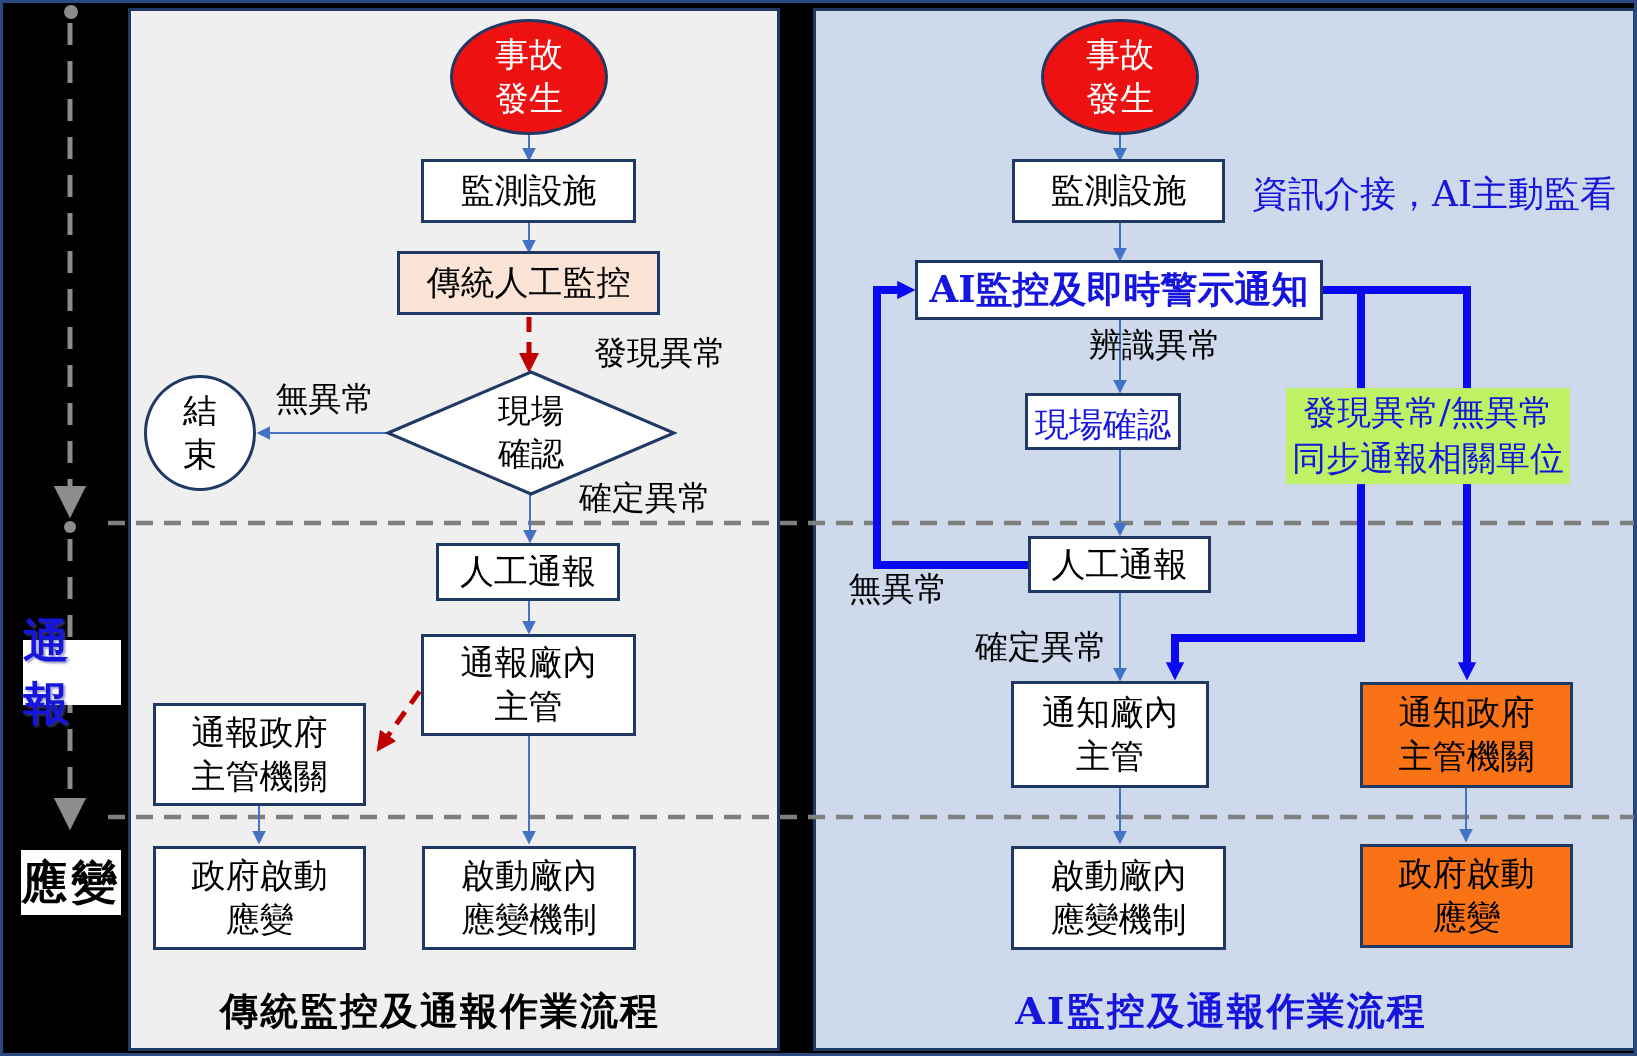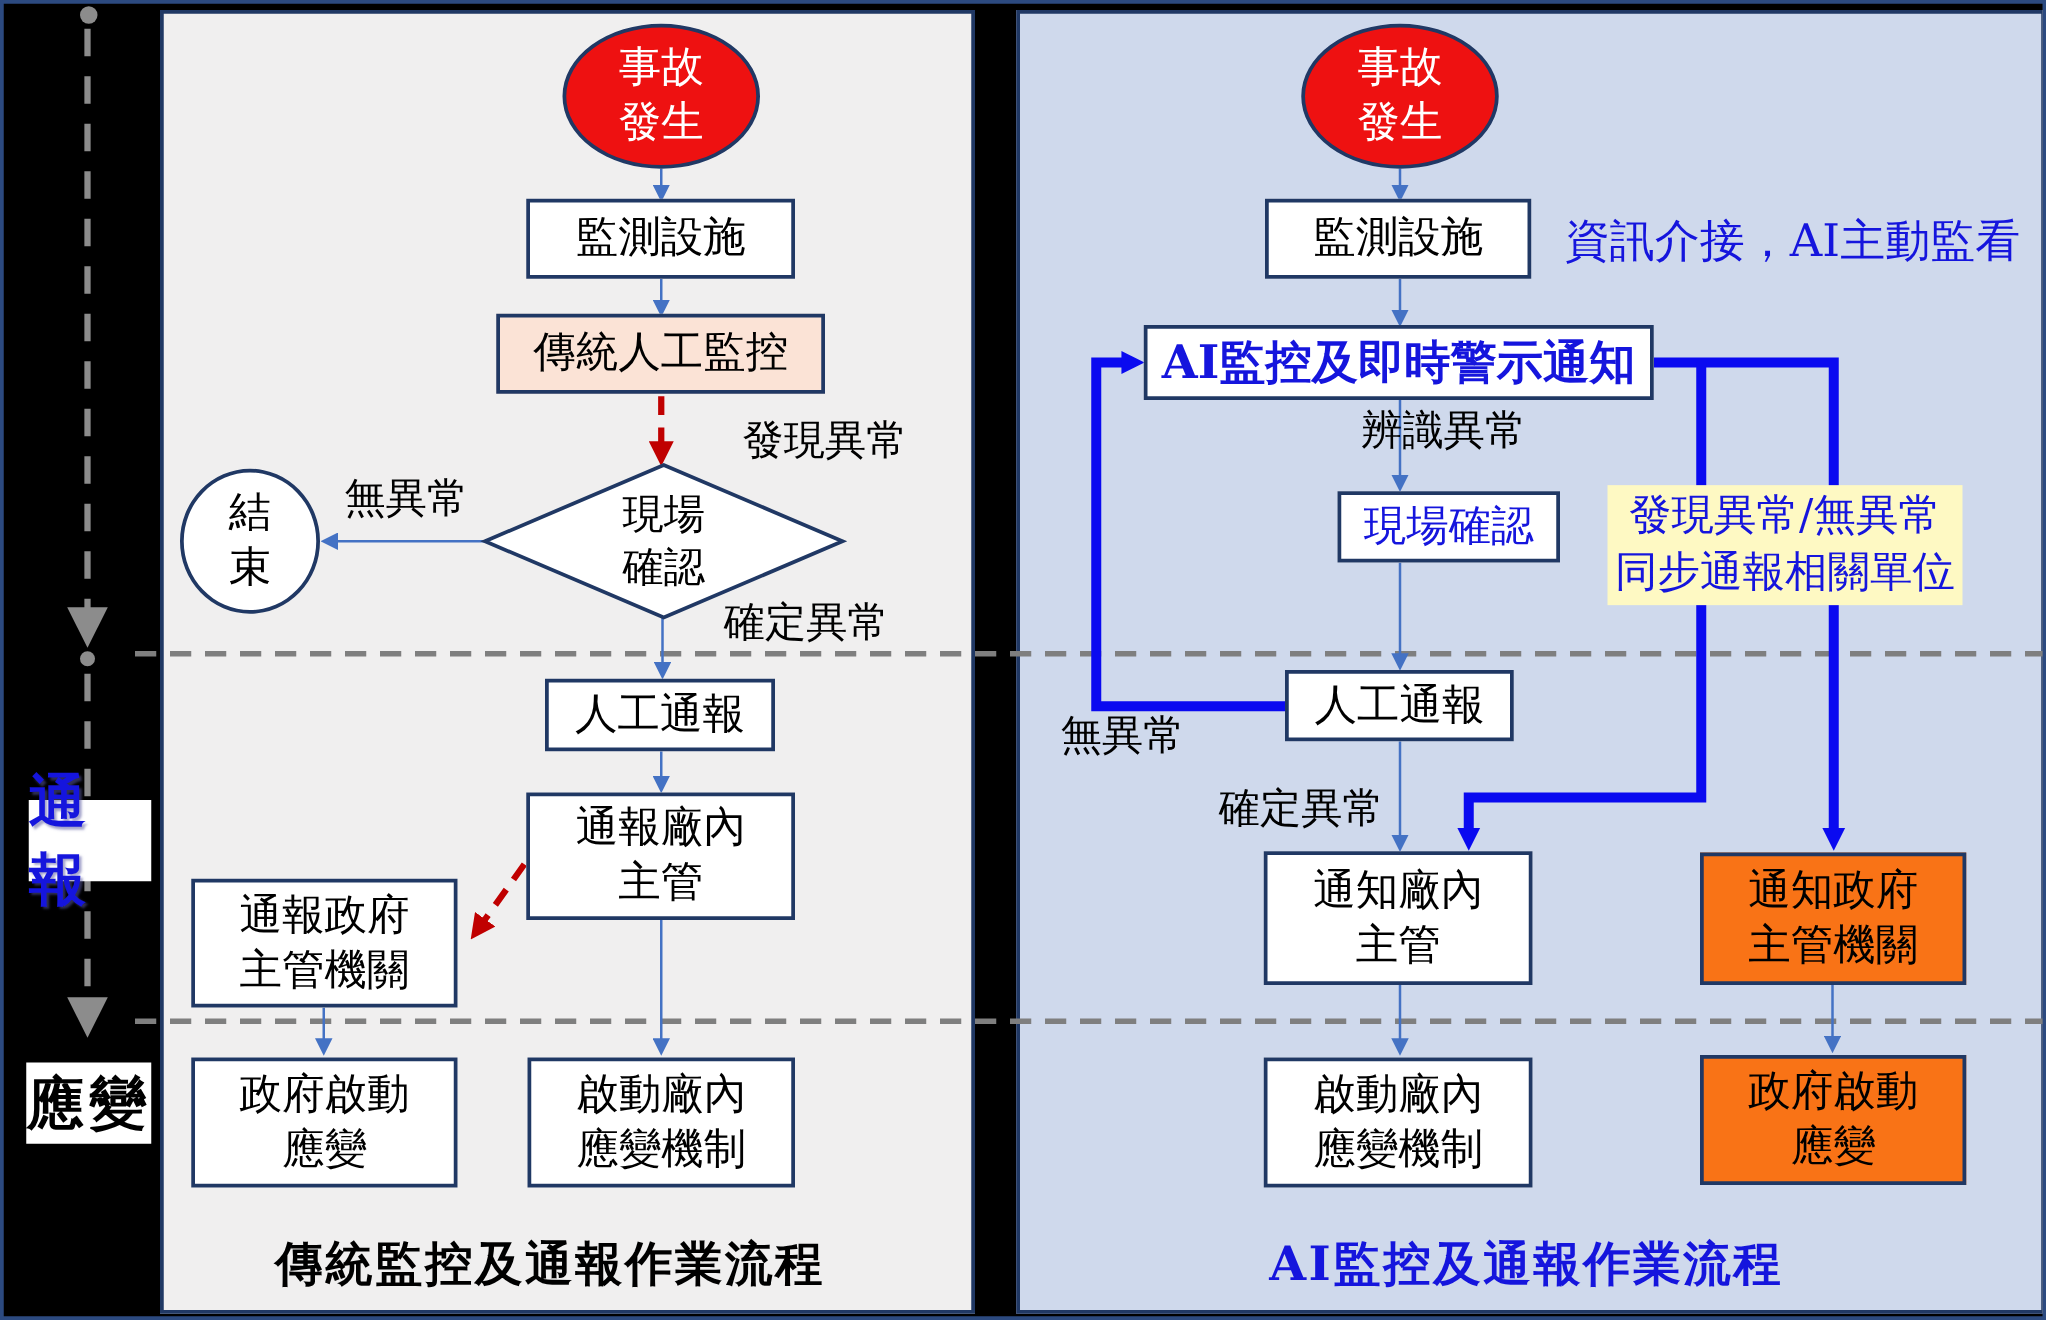--- a/index.html
+++ b/index.html
@@ -36,21 +36,21 @@
   .sidelabel{
     position:absolute;z-index:2;background:#ffffff;
     display:flex;align-items:center;justify-content:center;
     font-size:46px;font-weight:bold;letter-spacing:4px;color:#1515dd;
     text-shadow:2px 2px 2px rgba(90,90,160,0.55);
   }
   .sidelabel.dark{color:#000;text-shadow:none;}
   .ai-strong{font-weight:bold;font-size:37px;color:#1515dd;}
   .syncnote{
     position:absolute;z-index:2;transform:translate(-50%,-50%);
-    background:#fef9c3;color:#1515dd;font-size:34px;line-height:1.35;
+    background:#bef264;color:#1515dd;font-size:34px;line-height:1.35;
     text-align:center;white-space:nowrap;padding:2px 6px;
   }
 </style>
 </head>
 <body>
 
 <div id="canvas">
 
   <div id="left-panel" class="panel"></div>
   <div id="right-panel" class="panel"></div>
@@ -159,33 +159,33 @@
     <span>發生</span>
   </div>
   <div class="box" style="left:1009px;top:156px;width:213px;height:64px;">
     <span>監測設施</span>
   </div>
   <div class="freelabel blue" style="left:1431px;top:191px;font-size:36px;"><span>資訊介接，AI主動監看</span></div>
   <div class="box" style="left:912px;top:257px;width:408px;height:60px;text-align:center;">
     <span class="ai-strong">AI監控及即時警示通知</span>
   </div>
   <div class="freelabel" style="left:1152px;top:342px;"><span>辨識異常</span></div>
-  <div class="box blue-text" style="left:1067px;top:390px;width:178px;height:57px;">
+  <div class="box blue-text" style="left:1022px;top:390px;width:156px;height:57px;justify-content:flex-end;">
     <span>現場確認</span>
   </div>
   <div class="syncnote" style="left:1425px;top:433px;">
     <div>發現異常/無異常</div>
     <div>同步通報相關單位</div>
   </div>
   <div class="box" style="left:1025px;top:533px;width:183px;height:57px;">
     <span>人工通報</span>
   </div>
   <div class="freelabel" style="left:895px;top:586px;"><span>無異常</span></div>
   <div class="freelabel" style="left:1038px;top:644px;"><span>確定異常</span></div>
-  <div class="box" style="left:1008px;top:678px;width:215px;height:107px;">
+  <div class="box" style="left:1008px;top:678px;width:198px;height:107px;">
     <span>通知廠內</span>
     <span>主管</span>
   </div>
   <div class="box cream" style="left:1357px;top:679px;width:213px;height:106px;">
     <span>通知政府</span>
     <span>主管機關</span>
   </div>
   <div class="box" style="left:1008px;top:843px;width:215px;height:104px;">
     <span>啟動廠內</span>
     <span>應變機制</span>

